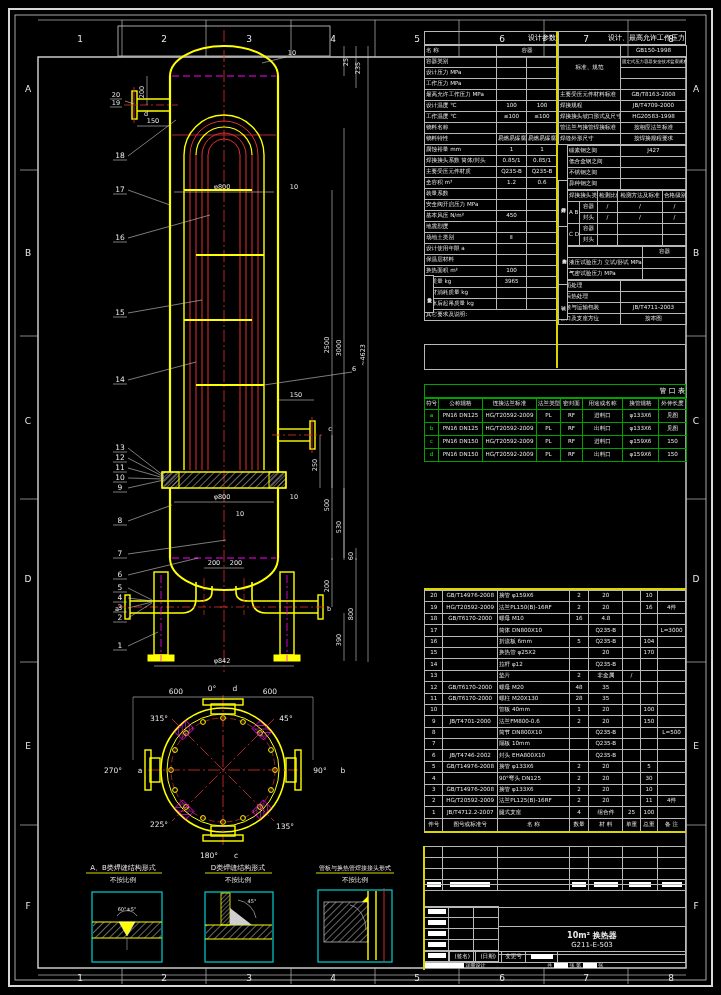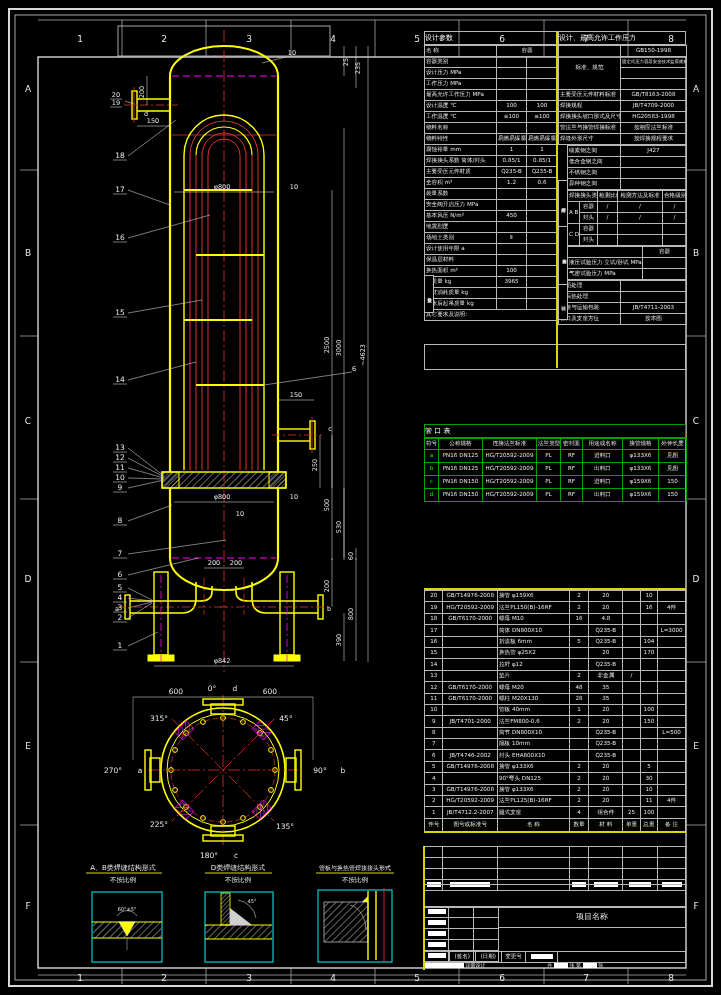--- a/index.html
+++ b/index.html
@@ -5,21 +5,21 @@
   html,body{margin:0;padding:0;background:#000;}
   #page{position:relative;width:721px;height:995px;background:#000;overflow:hidden;
         font-family:"DejaVu Sans",sans-serif;color:#fff;}
   svg{position:absolute;left:0;top:0;z-index:1;}
   .panel{position:absolute;z-index:2;}
   table{border-collapse:collapse;table-layout:fixed;width:100%;}
   td,th{border:1px solid #b8b8b8;color:#e8e8e8;font-weight:normal;
         font-size:5.6px;line-height:1;padding:0 1px;overflow:hidden;white-space:nowrap;
         height:10px;text-align:center;vertical-align:middle;}
   .lbl{text-align:left;}
-  .ttl{font-size:7px;color:#fff;text-align:left;border:1px solid #b8b8b8;
+  .ttl{font-size:7px;color:#fff;text-align:right;border:1px solid #b8b8b8;
        height:12px;line-height:12px;overflow:hidden;white-space:nowrap;}
   .vstrip{position:absolute;writing-mode:vertical-rl;text-orientation:upright;
           font-size:4.6px;color:#e8e8e8;border:1px solid #b8b8b8;text-align:center;
           line-height:1.6;overflow:hidden;z-index:3;background:#000;}
   .green td{border-color:#00a000;}
   .green .sym{color:#00ff00;}
   .ybar{position:absolute;background:#d8d800;z-index:4;}
   .redact{display:inline-block;background:#fff;height:5px;vertical-align:middle;}
   .tb-cell{position:absolute;border:1px solid #b8b8b8;overflow:hidden;
            font-size:6px;color:#e8e8e8;z-index:2;}
@@ -722,21 +722,21 @@
       </tr>
         </tbody>
   </table>
 </div>
 <div class="vstrip" style="left:558px;top:180px;width:8px;height:46px;">焊条牌号</div>
 <div class="vstrip" style="left:558px;top:226px;width:8px;height:58px;font-size:4px;">主焊缝检测</div>
 <div class="vstrip" style="left:558px;top:284px;width:8px;height:34px;">试验</div>
 <div class="tb-cell" style="left:424px;top:344px;width:260px;height:24px;border-color:#b8b8b8;"></div>
 
 <div class="panel green" style="left:424px;top:384px;width:262px;">
-  <div class="ttl" style="border-color:#00a000;margin-top:40px;">管  口  表</div>
+  <div class="ttl" style="border-color:#00a000;">管  口  表</div>
   <table>
     <colgroup>
           <col style="width:14px">
           <col style="width:44px">
           <col style="width:54px">
           <col style="width:24px">
           <col style="width:22px">
           <col style="width:40px">
           <col style="width:36px">
           <col style="width:28px">
@@ -1113,21 +1113,24 @@
             <td></td>
           </tr>
     <tr style="height:9px">
             <td><span class="redact" style="width:18px"></span></td>
             <td></td>
             <td></td>
           </tr>
   </tbody>
       </table>
 </div>
-<div class="tb-cell" style="left:498px;top:906px;width:186px;height:20px;line-height:20px;text-align:center;font-size:8px;">项目名称</div>
+<div class="tb-cell" style="left:498px;top:926px;width:186px;height:27px;text-align:center;">
+  <div style="font-size:8px;font-weight:bold;margin-top:3px;">10m² 换热器</div>
+  <div style="font-size:7px;">G211-E-503</div>
+</div>
 <div class="panel" style="left:424px;top:951px;width:262px;">
   <table>
     <colgroup>
           <col style="width:24px">
           <col style="width:25px">
           <col style="width:25px">
           <col style="width:24px">
           <col style="width:30px">
           <col style="width:124px">
         </colgroup>

